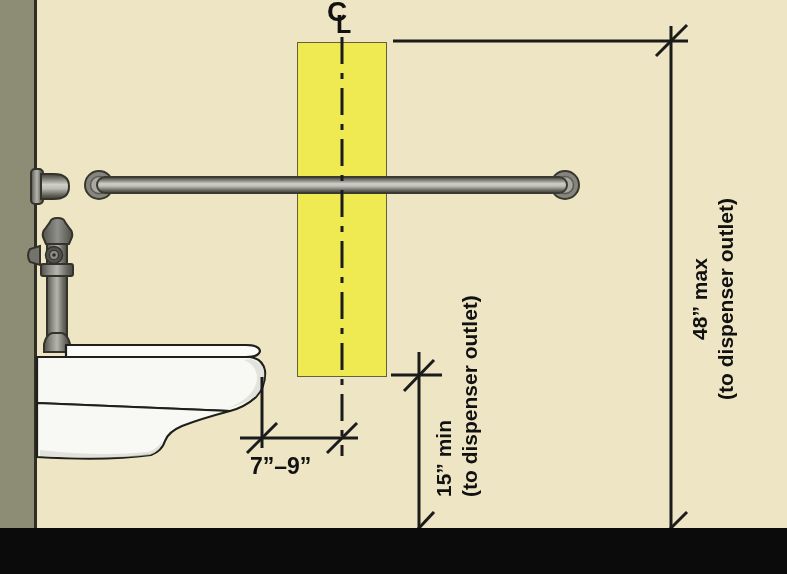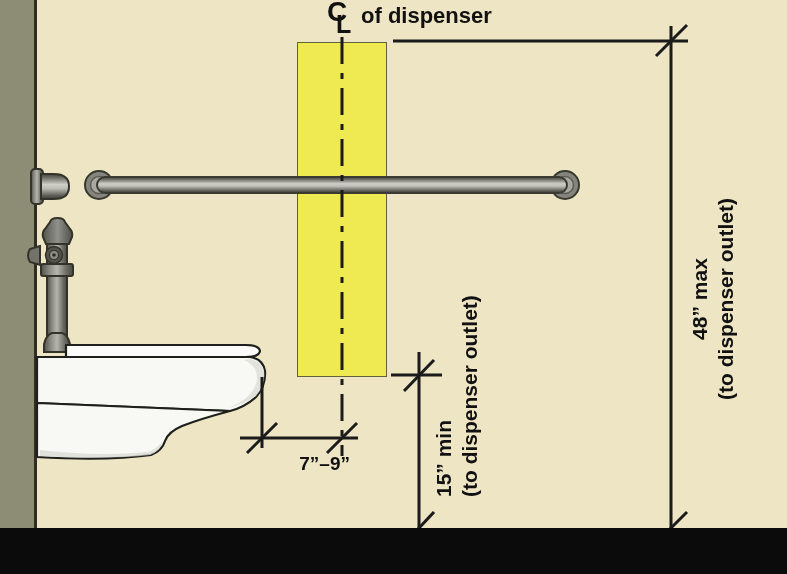--- a/index.html
+++ b/index.html
@@ -23,21 +23,21 @@
   }
   .floor {
     position:absolute; left:0; top:528px; width:787px; height:46px;
     background:var(--floor,#0B0B0B);
   }
   svg.art { position:absolute; left:0; top:0; }
   .lbl { position:absolute; font-weight:700; white-space:nowrap; }
   .cl-c { left:327px; top:-4px; font-size:28px; }
   .cl-l { left:336px; top:10px; font-size:25px; }
   .cl-caption { left:361px; top:3px; font-size:22px; }
-  .offset-label { left:250px; top:453px; width:100px; text-align:right; font-size:19px; }
+  .offset-label { left:250px; top:453px; width:100px; text-align:left; font-size:23px; }
   .v-label {
     position:absolute; font-weight:700; font-size:21px; line-height:26px;
     transform:rotate(-90deg); transform-origin:0 0; white-space:nowrap;
   }
   .min-label { left:431px; top:497px; text-align:left; }
   .max-label { left:687px; top:421px; width:244px; text-align:center; }
 </style>
 </head>
 <body>
 
@@ -117,21 +117,20 @@
       <path d="M247,453 L277,423"></path>
       <path d="M327,453 L357,423"></path>
       <path d="M342,37 V456" stroke-dasharray="27 9 6 9"></path>
     </g>
   </svg>
 
   <div class="floor"></div>
 
   <div class="lbl cl-c">C</div>
   <div class="lbl cl-l">L</div>
-  <div class="lbl cl-caption">of dispenser</div>
 
   <div class="lbl offset-label">7”–9”</div>
 
   <div class="v-label min-label">
     <div>15” min</div>
     <div>(to dispenser outlet)</div>
   </div>
 
   <div class="v-label max-label">
     <div>48” max</div>

